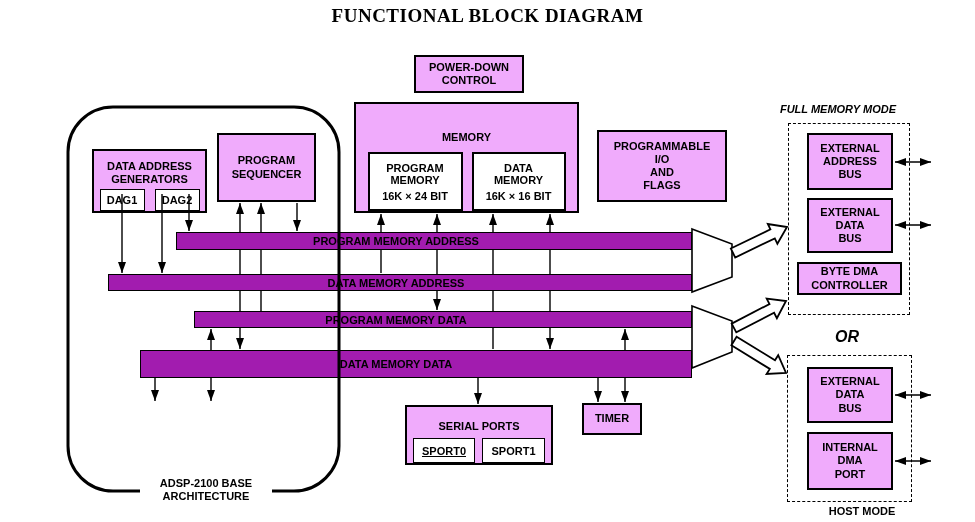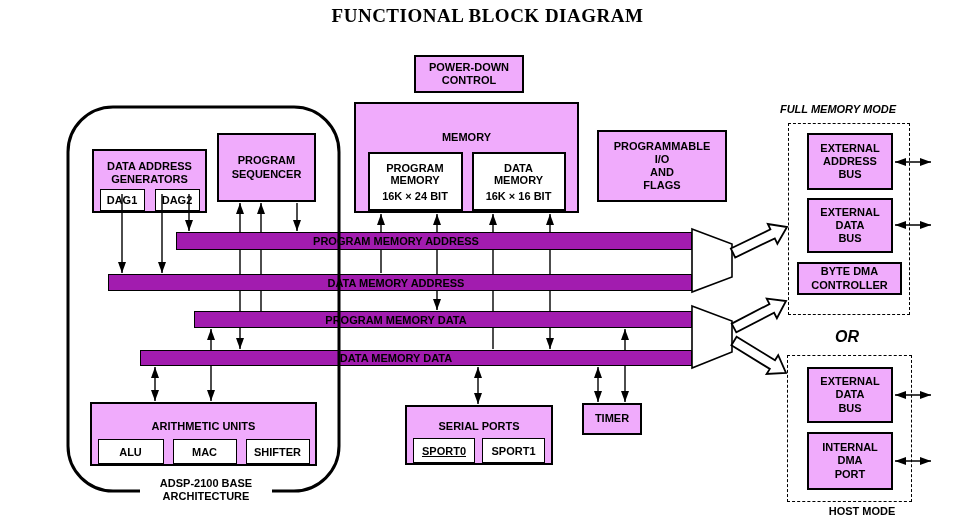--- a/index.html
+++ b/index.html
@@ -63,21 +63,21 @@
 
   <div class="bus" style="left:176px;top:232px;width:516px;height:18px;">
     <span style="left:219px;">PROGRAM MEMORY ADDRESS</span>
     </div>
   <div class="bus" style="left:108px;top:274px;width:584px;height:17px;">
     <span style="left:287px;">DATA MEMORY ADDRESS</span>
     </div>
   <div class="bus" style="left:194px;top:311px;width:498px;height:17px;">
     <span style="left:201px;">PROGRAM MEMORY DATA</span>
     </div>
-  <div class="bus" style="left:140px;top:350px;width:552px;height:16px;">
+  <div class="bus" style="left:140px;top:350px;width:552px;height:28px;">
     <span style="left:255px;">DATA MEMORY DATA</span>
     </div>
 
   <div class="box" style="left:414px;top:55px;width:110px;height:38px;">POWER-DOWN
 CONTROL</div>
 
   <div class="box topalign" style="left:354px;top:102px;width:225px;height:111px;padding-top:7px;">
     <span>MEMORY</span>
     <div class="row" style="gap:9px;margin-top:8px;">
       <div class="sub" style="width:95px;height:59px;flex-direction:column;border-width:2px;">
@@ -103,28 +103,20 @@
 GENERATORS</span>
     <div class="row" style="gap:10px;margin-top:3px;">
       <div class="sub" style="width:45px;height:22px;">DAG1</div>
       <div class="sub" style="width:45px;height:22px;">DAG2</div>
     </div>
   </div>
 
   <div class="box" style="left:217px;top:133px;width:99px;height:69px;">PROGRAM
 SEQUENCER</div>
 
-  <div class="box topalign" style="left:90px;top:402px;width:227px;height:64px;padding-top:7px;">
-    <span>ARITHMETIC UNITS</span>
-    <div class="row" style="gap:9px;margin-top:6px;">
-      <div class="sub" style="width:66px;height:25px;">ALU</div>
-      <div class="sub" style="width:64px;height:25px;">MAC</div>
-      <div class="sub" style="width:64px;height:25px;">SHIFTER</div>
-    </div>
-  </div>
 
   <div class="lbl" style="left:140px;top:477px;width:132px;">ADSP-2100 BASE
 ARCHITECTURE</div>
 
   <div class="box topalign" style="left:405px;top:405px;width:148px;height:60px;padding-top:6px;">
     <span>SERIAL PORTS</span>
     <div class="row" style="gap:7px;margin-top:5px;">
       <div class="sub" style="width:62px;height:25px;text-decoration:underline;">SPORT0</div>
       <div class="sub" style="width:63px;height:25px;">SPORT1</div>
     </div>

